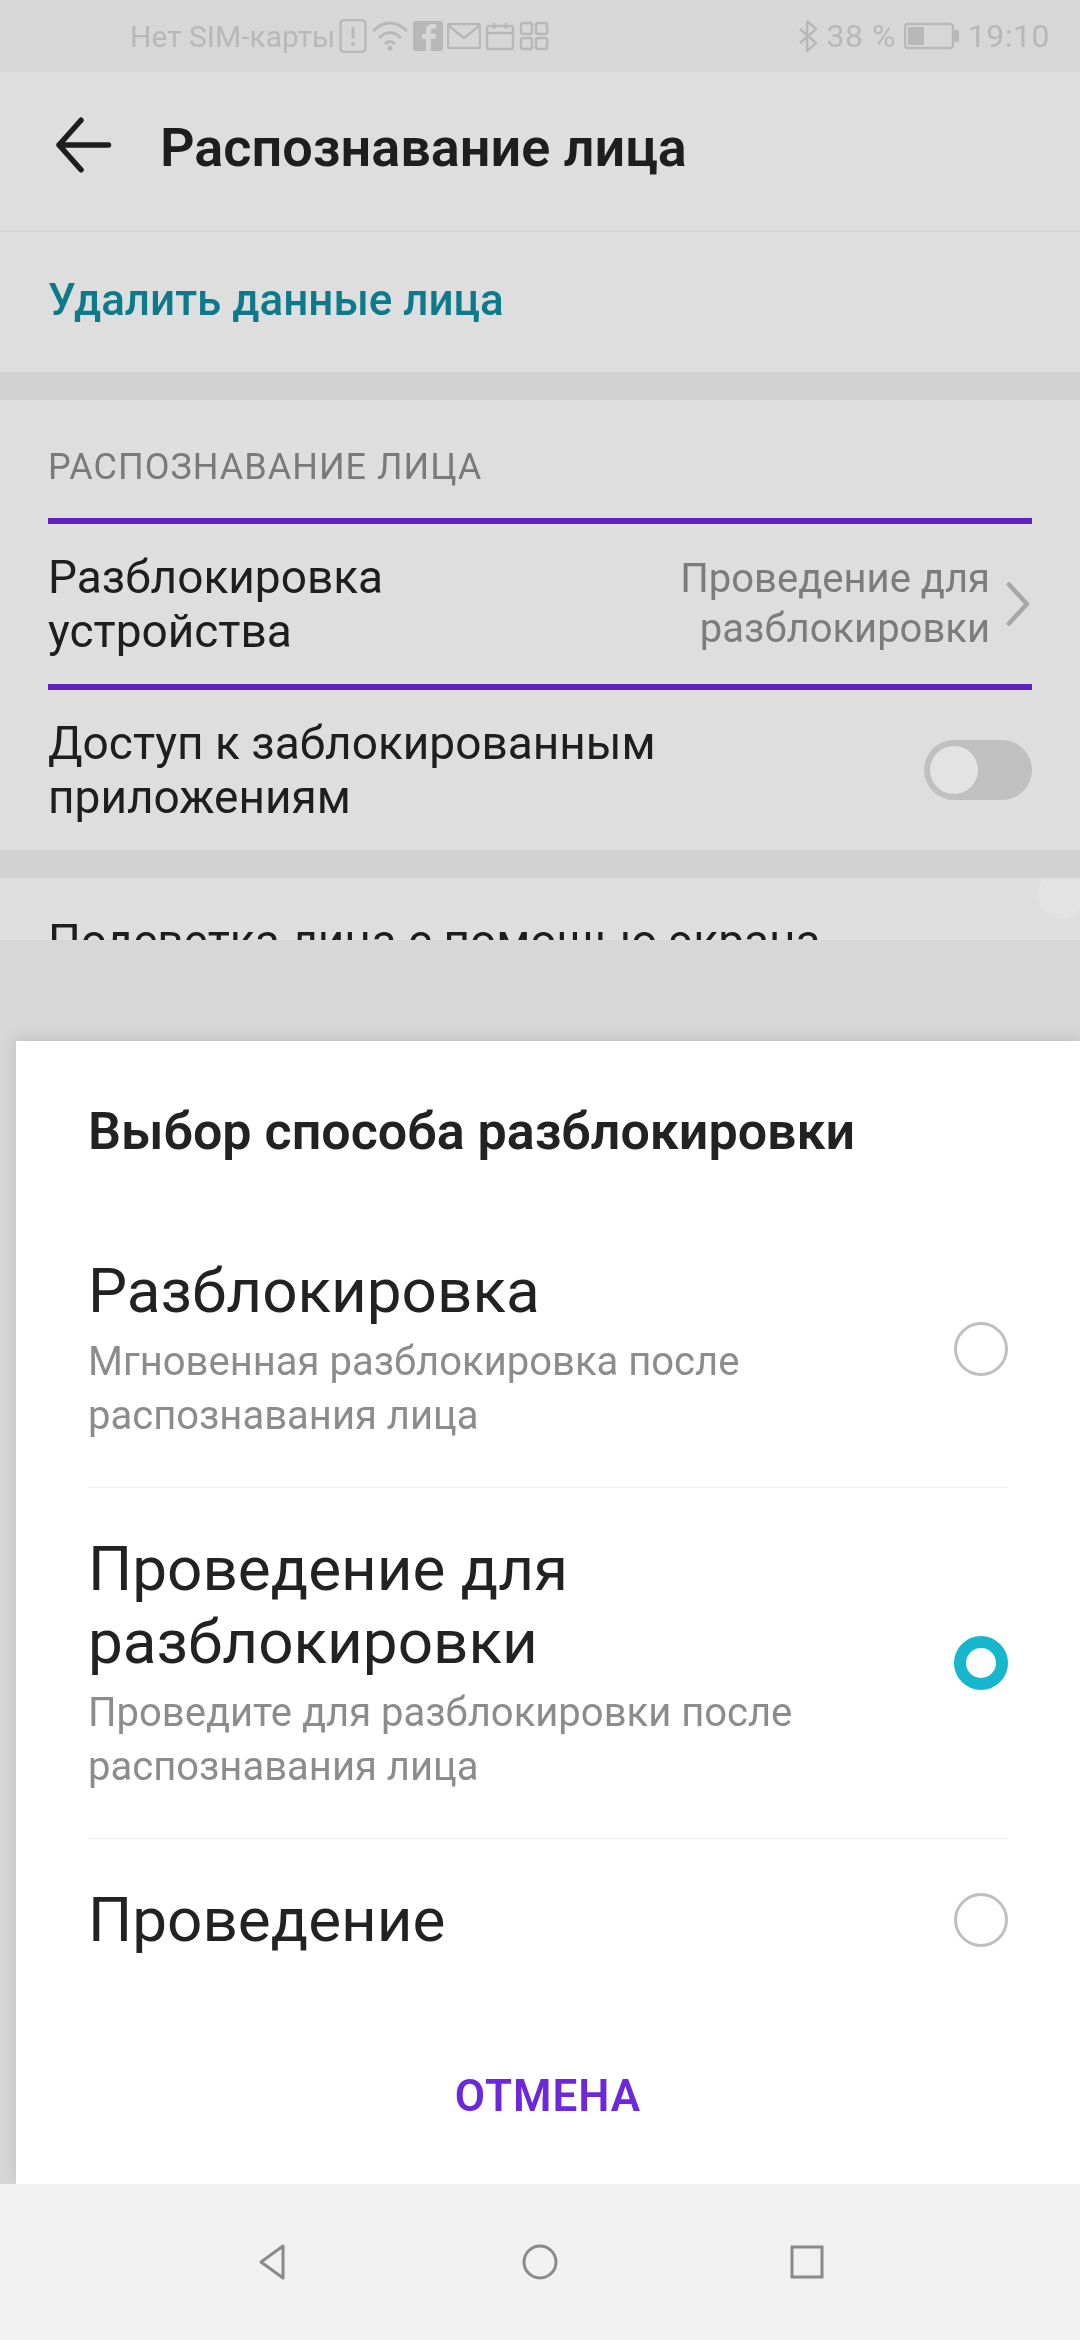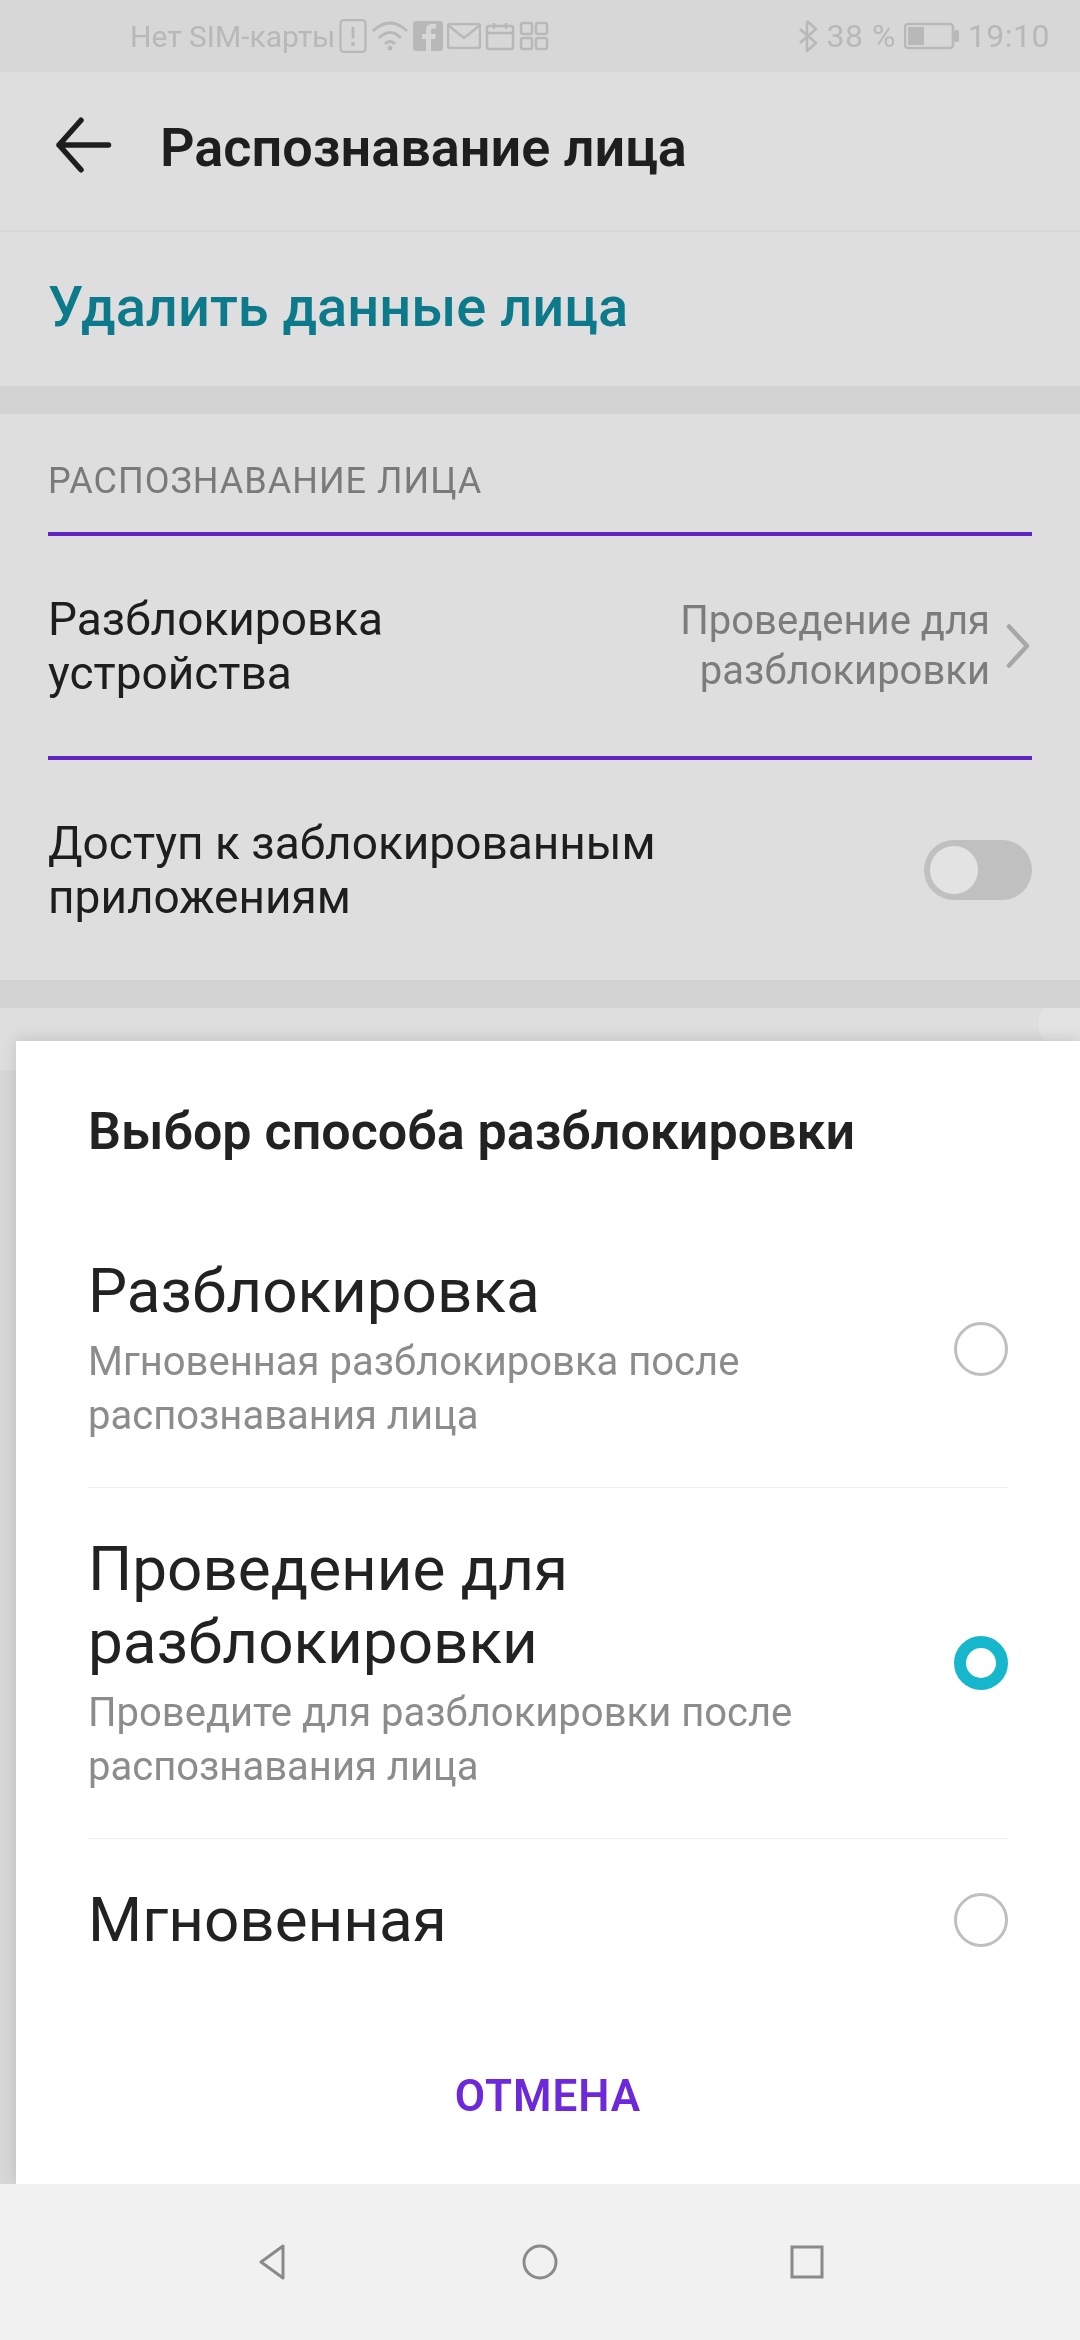--- a/index.html
+++ b/index.html
@@ -7,25 +7,25 @@
   .screen { position: relative; width: 1080px; height: 2340px; background: #f2f2f2; }
   .overlay-dim { position: absolute; inset: 0; background: rgba(0,0,0,0.11); pointer-events:none; z-index: 5; }
   .status-bar { height: 72px; display:flex; align-items:center; justify-content:space-between; padding: 0 30px 0 130px; color:#cfcfcf; font-size:30px; }
   .status-left { display:flex; align-items:center; gap:4px; }
   .status-right { display:flex; align-items:center; gap:8px; font-size:32px; letter-spacing:0.5px;}
   .status-icon { display:inline-flex; }
   .header { background:#fafafa; display:flex; align-items:center; padding: 40px 48px 48px 48px; gap: 46px; }
   .back-arrow { width:66px; height:66px; }
   .title { font-size:54px; font-weight:600; color:#222; }
   .link-row { background:#fafafa; padding: 42px 48px 46px 48px; margin-top: 2px;}
-  .link-text { font-size:56px; font-weight:500; color:#0e8a9c;text-align:center; }
+  .link-text { font-size:44px; font-weight:500; color:#0e8a9c;text-align:center; }
   .gap { height:28px; background:#ececec; }
   .section { background:#fafafa; padding: 0 48px; }
   .section-label { color:#8a8a8a; font-size:36px; letter-spacing:1px; padding: 46px 0 30px 0; }
-  .item { display:flex; align-items:center; justify-content:space-between; padding: 56px 0; border-top:4px solid #6d28d9; }
+  .item { display:flex; align-items:center; justify-content:space-between; padding: 26px 0; border-top:6px solid #6d28d9; }
   .item:first-of-type { border-top:none; }
   .item-main { flex:1; padding-right: 24px; }
   .item-title { font-size:46px; color:#222; }
   .item-desc { font-size:40px; color:#8c8c8c; margin-top:10px; line-height:1.35; }
   .item-value { text-align:right; color:#8c8c8c; font-size:40px; max-width:400px; line-height:1.25; margin-right:8px; }
   .chevron { width:28px; height:48px; color:#bcbcbc; margin-left:6px; }
   .toggle { width:108px; height:60px; border-radius:30px; position:relative; }
   .toggle .knob { position:absolute; width:48px; height:48px; border-radius:50%; top:6px; background:#fff; }
   .toggle.on { background:#16b6cc; }
   .toggle.on .knob { right:6px; }
@@ -182,21 +182,21 @@
       <div class="opt">
         <div class="opt-main">
           <div class="opt-title">Проведение для разблокировки</div>
           <div class="opt-desc">Проведите для разблокировки после распознавания лица</div>
         </div>
         <div class="radio selected"></div>
       </div>
 
       <div class="opt">
         <div class="opt-main">
-          <div class="opt-title">Мгновенная</div>
+          <div class="opt-title">Проведение</div>
         </div>
         <div class="radio"></div>
       </div>
     </div>
     <div class="sheet-footer">
       <span class="cancel-btn">ОТМЕНА</span>
     </div>
   </div>
 
   <div class="navbar">

